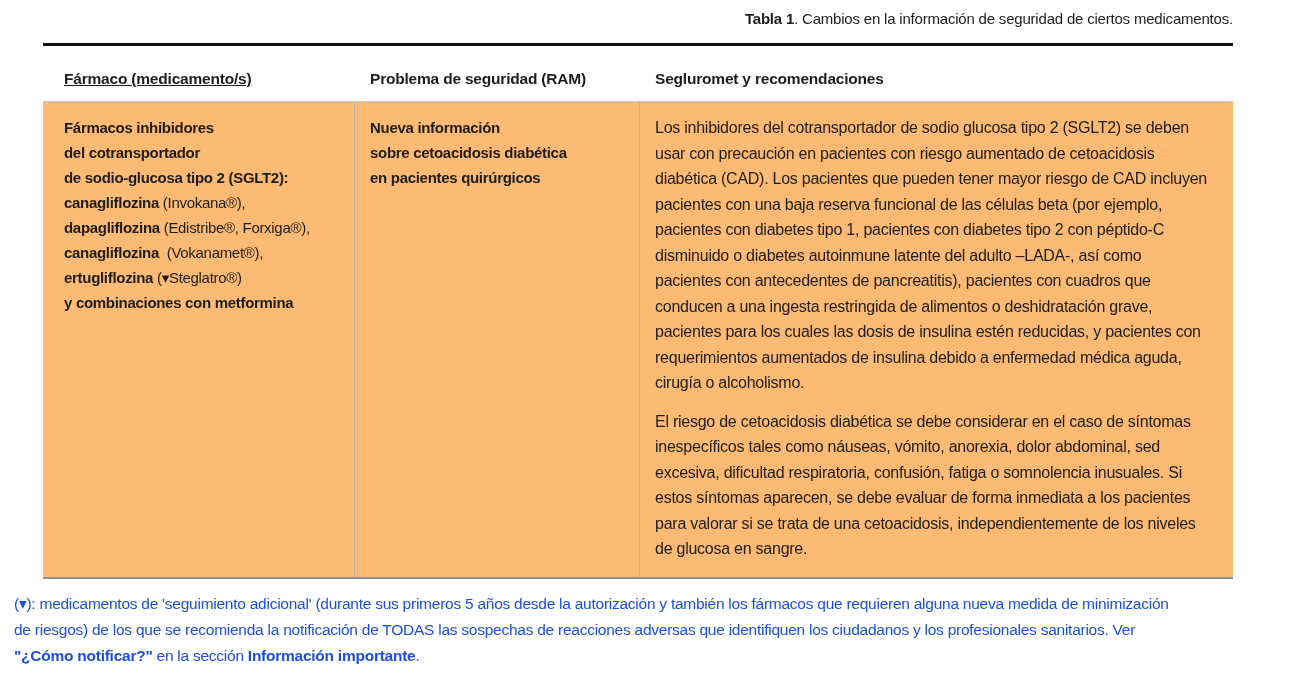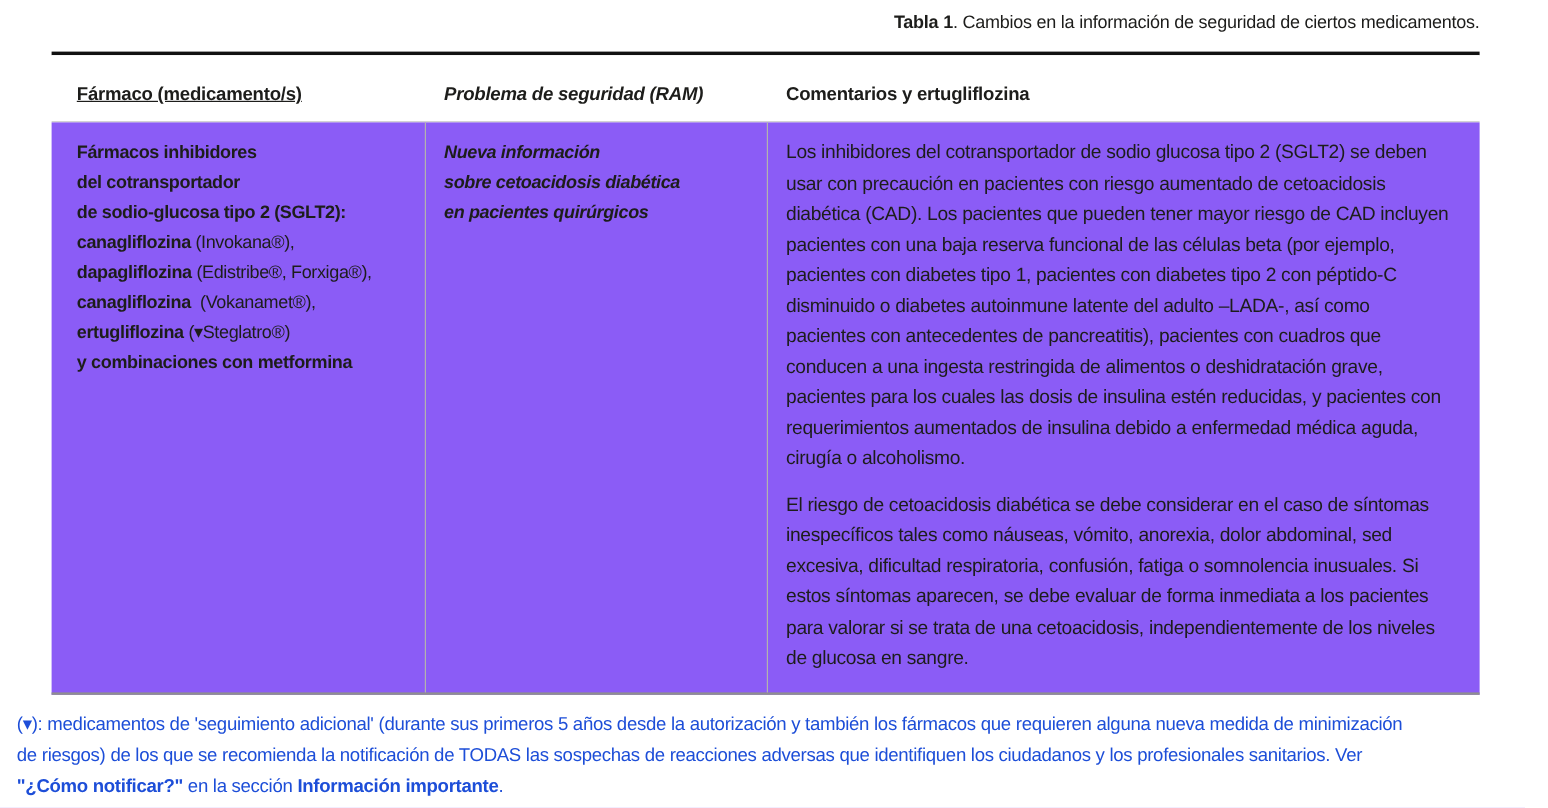--- a/index.html
+++ b/index.html
@@ -29,26 +29,26 @@
     display: flex;
     background: #ffffff;
     border-bottom: 1px solid #c9c9c9;
   }
   .thead .th {
     font-weight: 700; font-size: 15.5px; letter-spacing: -0.2px;
     padding: 24px 15px 13px 15px;
   }
   .tbody {
     display: flex;
-    background: #8b5cf6;
+    background: #fdba74;
     border-bottom: 2px solid #8f8f8f;
     min-height: 462px;
   }
   .col-1 { width: 312px; }
-  .col-2 { width: 285px; font-style: italic; }
+  .col-2 { width: 285px; }
   .col-3 { flex: 1; }
   .tbody .td { padding: 13px 15px 15px 15px; }
   .tbody .td.col-1 { border-right: 1px solid #b3b3ae; padding-left: 21px; }
   .tbody .td.col-2 { border-right: 1px solid #b3b3ae; }
   .thead .th.col-1 { padding-left: 21px; text-decoration: underline; }
 
   .drug-lines .line, .problem-lines .line {
     font-size: 15px; line-height: 25px;
     letter-spacing: -0.3px;
     white-space: pre;
@@ -79,21 +79,21 @@
 
   <div class="doc-title">
     <b>Tabla 1</b><span>. Cambios en la información de seguridad de ciertos medicamentos.</span>
   </div>
 
   <div class="safety-table">
 
     <div class="thead">
       <div class="th col-1">Fármaco (medicamento/s)</div>
       <div class="th col-2">Problema de seguridad (RAM)</div>
-      <div class="th col-3">Comentarios y ertugliflozina</div>
+      <div class="th col-3">Segluromet y recomendaciones</div>
     </div>
 
     <div class="tbody">
       <div class="td col-1 drug-lines">
           <div class="line"><b>Fármacos inhibidores</b></div>
           <div class="line"><b>del cotransportador</b></div>
           <div class="line"><b>de sodio-glucosa tipo 2 (SGLT2):</b></div>
           <div class="line"><b>canagliflozina</b><span> (Invokana®),</span></div>
           <div class="line"><b>dapagliflozina</b><span> (Edistribe®, Forxiga®),</span></div>
           <div class="line"><b>canagliflozina</b><span>  (Vokanamet®),</span></div>

